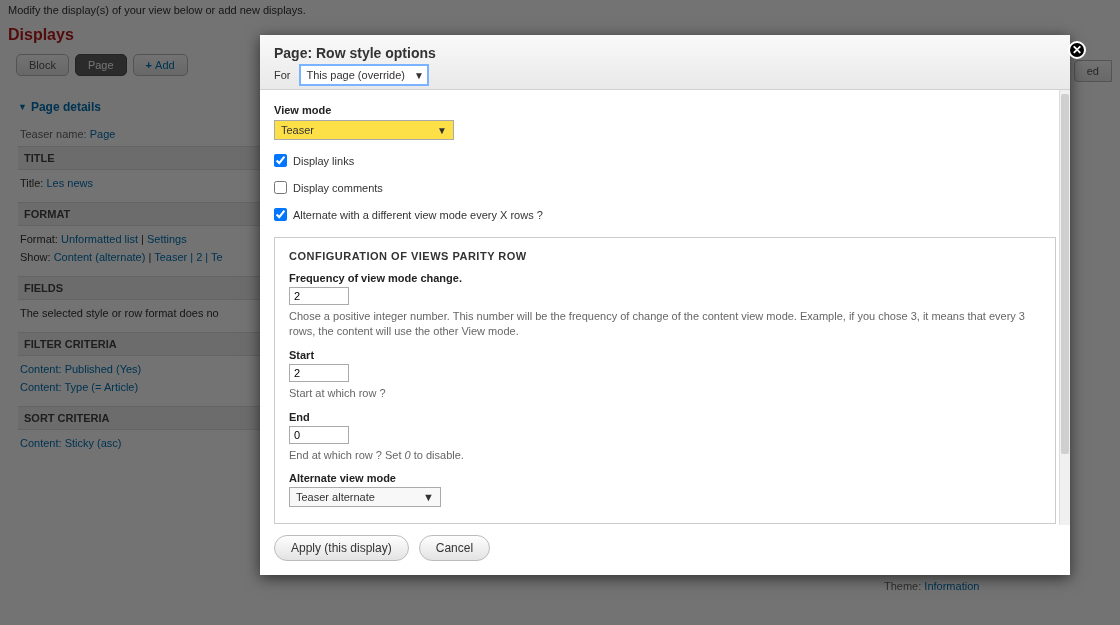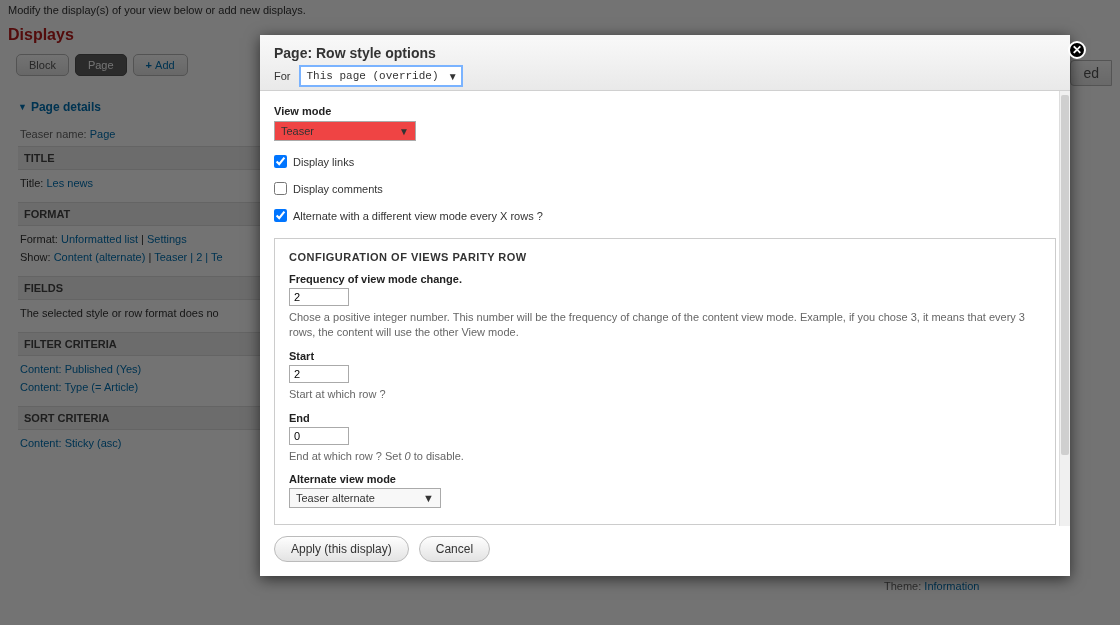--- a/index.html
+++ b/index.html
@@ -49,21 +49,21 @@
   .tab-add {
     color: #0071b3;
     display: inline-flex; align-items: center; gap: 3px;
   }
   .edit-btn {
     position: absolute; right: 8px; top: 60px;
     padding: 4px 12px;
     border: 1px solid #bbb;
     border-radius: 4px 0 0 4px;
     background: linear-gradient(#fefefe,#e8e8e8);
-    color: #555; font-size: 14px; text-align: center;
+    color: #555; font-size: 11px; text-align: center;
   }
 
   .columns {
     display: flex; gap: 0; margin-top: 8px;
     background: #fff; border-radius: 6px;
   }
   .col-left {
     width: 430px;
     padding: 12px 10px;
   }
@@ -142,34 +142,33 @@
   }
   .select-wrap .arrow {
     position: absolute; right: 5px; top: 50%;
     transform: translateY(-50%);
     pointer-events: none;
     font-size: 10px; color: #333;
   }
   .for-select {
     border: 2px solid #7ab3ff;
     outline: none;
-    font-family: Liberation Mono, monospace;
   }
 
   .dlg-body {
     position: relative;
     padding: 14px;
     max-height: 435px;
     overflow-y: auto;
   }
   .dlg-body label.bold { font-weight: bold; display: block; margin-bottom: 4px; color: #222; }
   .vm-select {
-    width: 142px;
+    width: 180px;
     border: 1px solid #aaa;
-    background: #ef4444;
+    background: #fde047;
     padding: 3px 6px;
     font-size: 11px;
     display: flex; align-items: center; justify-content: space-between;
   }
   .vm-select .arrow { font-size: 10px; }
 
   .chk-row {
     display: flex; align-items: center; gap: 6px;
     margin-top: 14px;
     color: #333;

